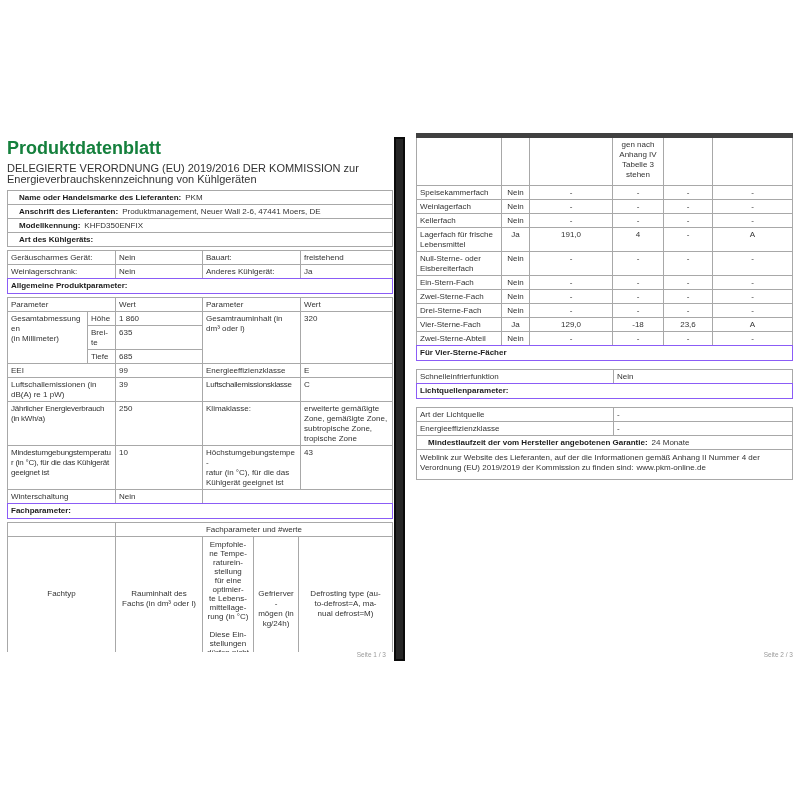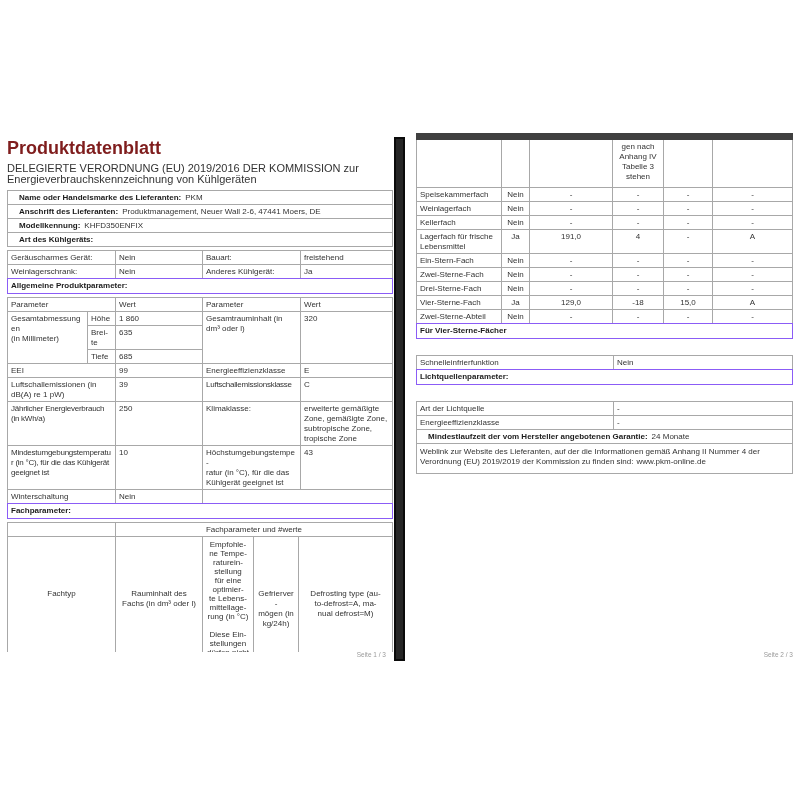--- a/index.html
+++ b/index.html
@@ -6,39 +6,39 @@
   body{
     width:800px;height:800px;background:#ffffff;position:relative;
     font-family:"Liberation Sans", sans-serif;color:#333;
     -webkit-font-smoothing:antialiased;
   }
   .page{position:absolute;overflow:hidden;background:#fff;}
   #page1{left:7px;top:138px;width:386px;height:514px;}
   #page2{left:416px;top:133px;width:377px;}
   #divider{position:absolute;left:394px;top:137px;width:7px;height:520px;
            background:#262626;border:2px solid #0b0b0b;}
-  .doc-title{font-size:18px;font-weight:bold;color:#7f1d1d;margin:0 0 5px 0;line-height:20px;}
+  .doc-title{font-size:18px;font-weight:bold;color:#15803d;margin:0 0 5px 0;line-height:20px;}
   .subtitle{font-size:11px;line-height:10.5px;color:#333;margin:0 0 6px 0;width:370px;}
   table{border-collapse:collapse;table-layout:fixed;width:100%;}
   td{border:1px solid #a8a8a8;font-size:8px;line-height:10px;color:#333;
      padding:1.5px 3px;vertical-align:top;word-wrap:break-word;}
   .sec{border:1px solid #8b5cf6;font-size:8px;line-height:10px;font-weight:bold;
        color:#1b1b1b;padding:2px 3px;}
   .b{font-weight:bold;color:#1b1b1b;padding-left:8px;}
   .v{padding-left:4px;}
   .center{text-align:center;}
   .pre{white-space:pre-line;}
   .ls{letter-spacing:-0.25px;}
   .mt-1{margin-top:-1px;}
   .gap3{margin-top:3px;}
-  .gap4{margin-top:16px;}
+  .gap4{margin-top:8px;}
   .pt{padding-top:52px;}
   .empf{font-size:8px;line-height:9px;padding-top:3px;}
   .tall td{height:170px;margin-top:34px;}
-  .hdr-cont td{height:44px;border-top:7px solid #404040;}
+  .hdr-cont td{height:44px;border-top:5px solid #404040;}
   .footer{position:absolute;top:651px;font-size:6.5px;color:#9a9a9a;text-align:right;}
   #footer1{left:300px;width:86px;}
   #footer2{left:700px;width:93px;}
   .url{padding-left:3px;}
   .weblink td{padding:3px 3px 6px 3px;}
 </style>
 </head>
 <body>
 
 <div id="page1" class="page">
@@ -253,20 +253,28 @@
     </tr>
     <tr>
       <td>Lagerfach für frische Lebensmittel</td>
       <td class="center">Ja</td>
       <td class="center">191,0</td>
       <td class="center">4</td>
       <td class="center">-</td>
       <td class="center">A</td>
     </tr>
     <tr>
+      <td>Null-Sterne- oder Eisbereiterfach</td>
+      <td class="center">Nein</td>
+      <td class="center">-</td>
+      <td class="center">-</td>
+      <td class="center">-</td>
+      <td class="center">-</td>
+    </tr>
+    <tr>
       <td>Ein-Stern-Fach</td>
       <td class="center">Nein</td>
       <td class="center">-</td>
       <td class="center">-</td>
       <td class="center">-</td>
       <td class="center">-</td>
     </tr>
     <tr>
       <td>Zwei-Sterne-Fach</td>
       <td class="center">Nein</td>
@@ -281,21 +289,21 @@
       <td class="center">-</td>
       <td class="center">-</td>
       <td class="center">-</td>
       <td class="center">-</td>
     </tr>
     <tr>
       <td>Vier-Sterne-Fach</td>
       <td class="center">Ja</td>
       <td class="center">129,0</td>
       <td class="center">-18</td>
-      <td class="center">15,0</td>
+      <td class="center">23,6</td>
       <td class="center">A</td>
     </tr>
     <tr>
       <td>Zwei-Sterne-Abteil</td>
       <td class="center">Nein</td>
       <td class="center">-</td>
       <td class="center">-</td>
       <td class="center">-</td>
       <td class="center">-</td>
     </tr>

